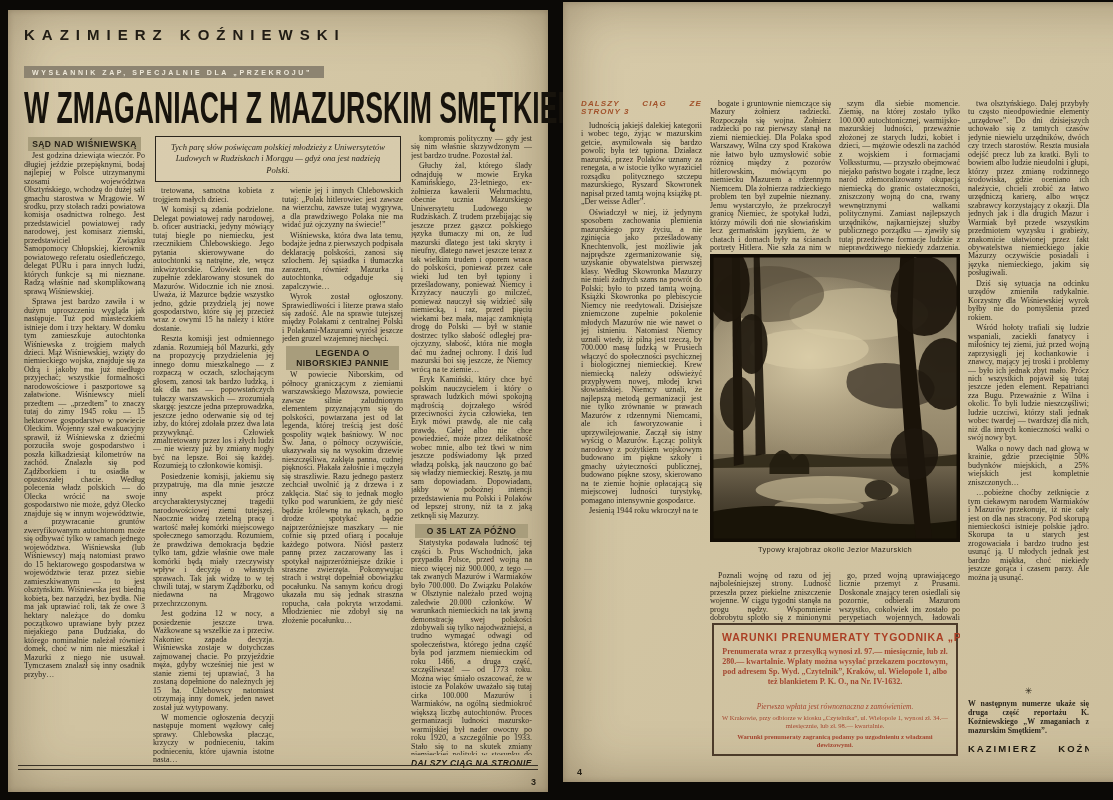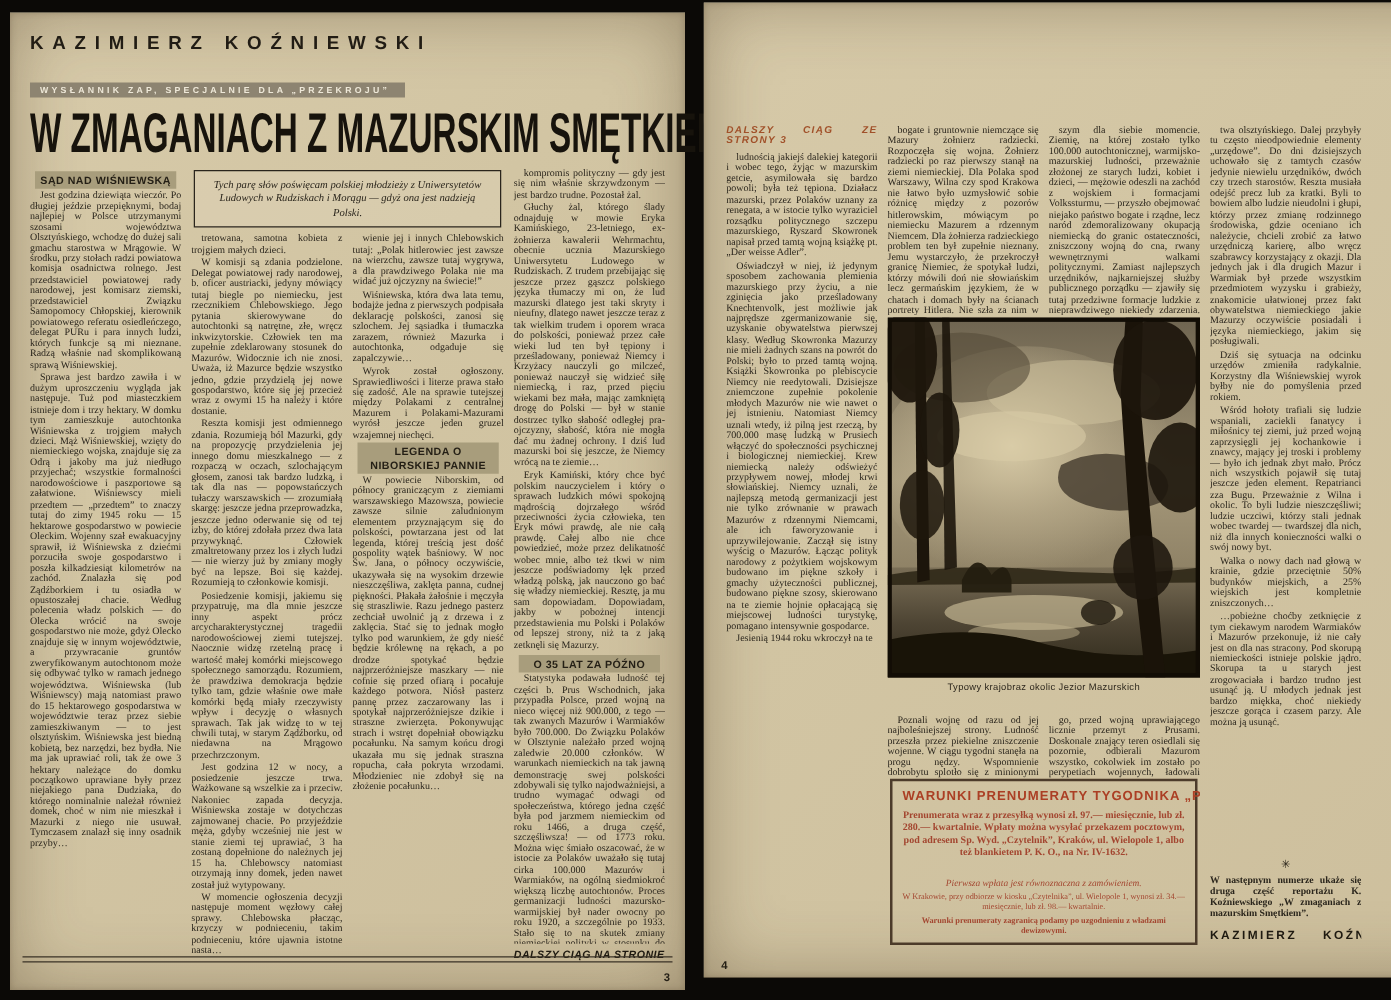--- a/index.html
+++ b/index.html
@@ -106,21 +106,21 @@
               <p>Reszta komisji jest odmiennego zdania. Rozumieją ból Mazurki, gdy na propozycję przydzielenia jej innego domu mieszkalnego — z rozpaczą w oczach, szlochającym głosem, zanosi tak bardzo ludzką, i tak dla nas — popowstańczych tułaczy warszawskich — zrozumiałą skargę: jeszcze jedna przeprowadzka, jeszcze jedno oderwanie się od tej izby, do której zdołała przez dwa lata przywyknąć. Człowiek zmaltretowany przez los i złych ludzi — nie wierzy już by zmiany mogły być na lepsze. Boi się każdej. Rozumieją to członkowie komisji.</p>
               <p>Posiedzenie komisji, jakiemu się przypatruję, ma dla mnie jeszcze inny aspekt prócz arcycharakterystycznej tragedii narodowościowej ziemi tutejszej. Naocznie widzę rzetelną pracę i wartość małej komórki miejscowego społecznego samorządu. Rozumiem, że prawdziwa demokracja będzie tylko tam, gdzie właśnie owe małe komórki będą miały rzeczywisty wpływ i decyzję o własnych sprawach. Tak jak widzę to w tej chwili tutaj, w starym Ządźborku, od niedawna na Mrągowo przechrzczonym.</p>
               <p>Jest godzina 12 w nocy, a posiedzenie jeszcze trwa. Ważkowane są wszelkie za i przeciw. Nakoniec zapada decyzja. Wiśniewska zostaje w dotychczas zajmowanej chacie. Po przyjeździe męża, gdyby wcześniej nie jest w stanie ziemi tej uprawiać, 3 ha zostaną dopełnione do należnych jej 15 ha. Chlebowscy natomiast otrzymają inny domek, jeden nawet został już wytypowany.</p>
               <p>W momencie ogłoszenia decyzji następuje moment węzłowy całej sprawy. Chlebowska płacząc, krzyczy w podnieceniu, takim podnieceniu, które ujawnia istotne nasta…</p>
             </div>
         </div>
         <div class="midcol">
           <div>
               <p>wienie jej i innych Chlebowskich tutaj: „Polak hitlerowiec jest zawsze na wierzchu, zawsze tutaj wygrywa, a dla prawdziwego Polaka nie ma widać już ojczyzny na świecie!”</p>
               <p>Wiśniewska, która dwa lata temu, bodajże jedna z pierwszych podpisała deklarację polskości, zanosi się szlochem. Jej sąsiadka i tłumaczka zarazem, również Mazurka i autochtonka, odgaduje się zapalczywie…</p>
-              <p>Wyrok został ogłoszony. Sprawiedliwości i literze prawa stało się zadość. Ale na sprawie tutejszej między Polakami z centralnej Mazurem i Polakami-Mazurami wyrósł jeszcze jeden gruzel wzajemnej niechęci.</p>
+              <p>Wyrok został ogłoszony. Sprawiedliwości i literze prawa stało się zadość. Ale na sprawie tutejszej między Polakami z centralnej Polski i Polakami-Mazurami wyrósł jeszcze jeden gruzel wzajemnej niechęci.</p>
             </div>
           <div class="shade-head">LEGENDA O NIBORSKIEJ PANNIE</div>
           <div>
               <p>W powiecie Niborskim, od północy graniczącym z ziemiami warszawskiego Mazowsza, powiecie zawsze silnie zaludnionym elementem przyznającym się do polskości, powtarzana jest od lat legenda, której treścią jest dość pospolity wątek baśniowy. W noc Św. Jana, o północy oczywiście, ukazywała się na wysokim drzewie nieszczęśliwa, zaklęta panna, cudnej piękności. Płakała żałośnie i męczyła się straszliwie. Razu jednego pasterz zechciał uwolnić ją z drzewa i z zaklęcia. Stać się to jednak mogło tylko pod warunkiem, że gdy nieść będzie królewnę na rękach, a po drodze spotykać będzie najprzeróżniejsze maszkary — nie cofnie się przed ofiarą i pocałuje każdego potwora. Niósł pasterz pannę przez zaczarowany las i spotykał najprzeróżniejsze dzikie i straszne zwierzęta. Pokonywując strach i wstręt dopełniał obowiązku pocałunku. Na samym końcu drogi ukazała mu się jednak straszna ropucha, cała pokryta wrzodami. Młodzieniec nie zdobył się na złożenie pocałunku…</p>
             </div>
         </div>
       </div>
     </div>
 
     <div class="tcol w1 flexcol">

